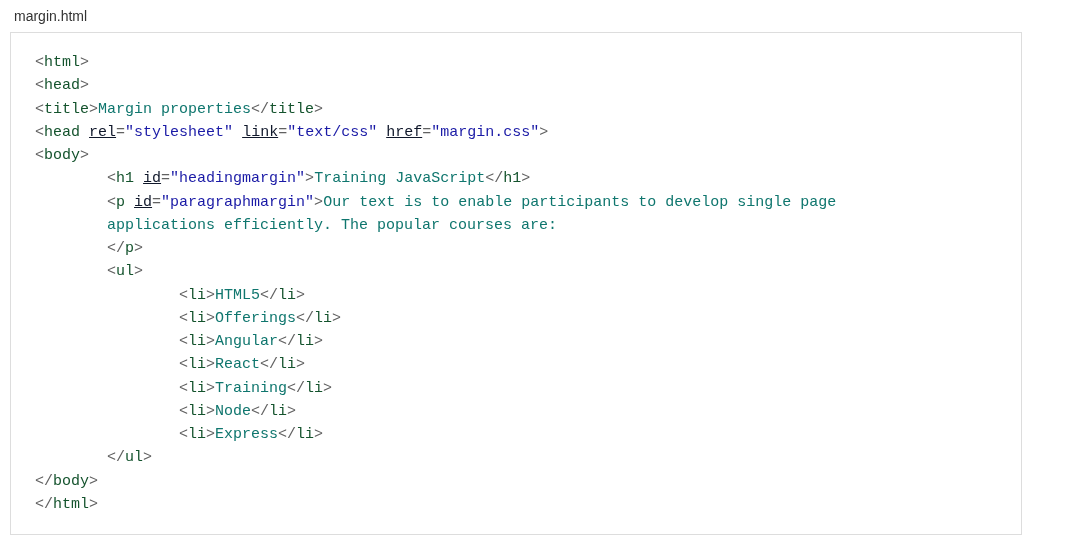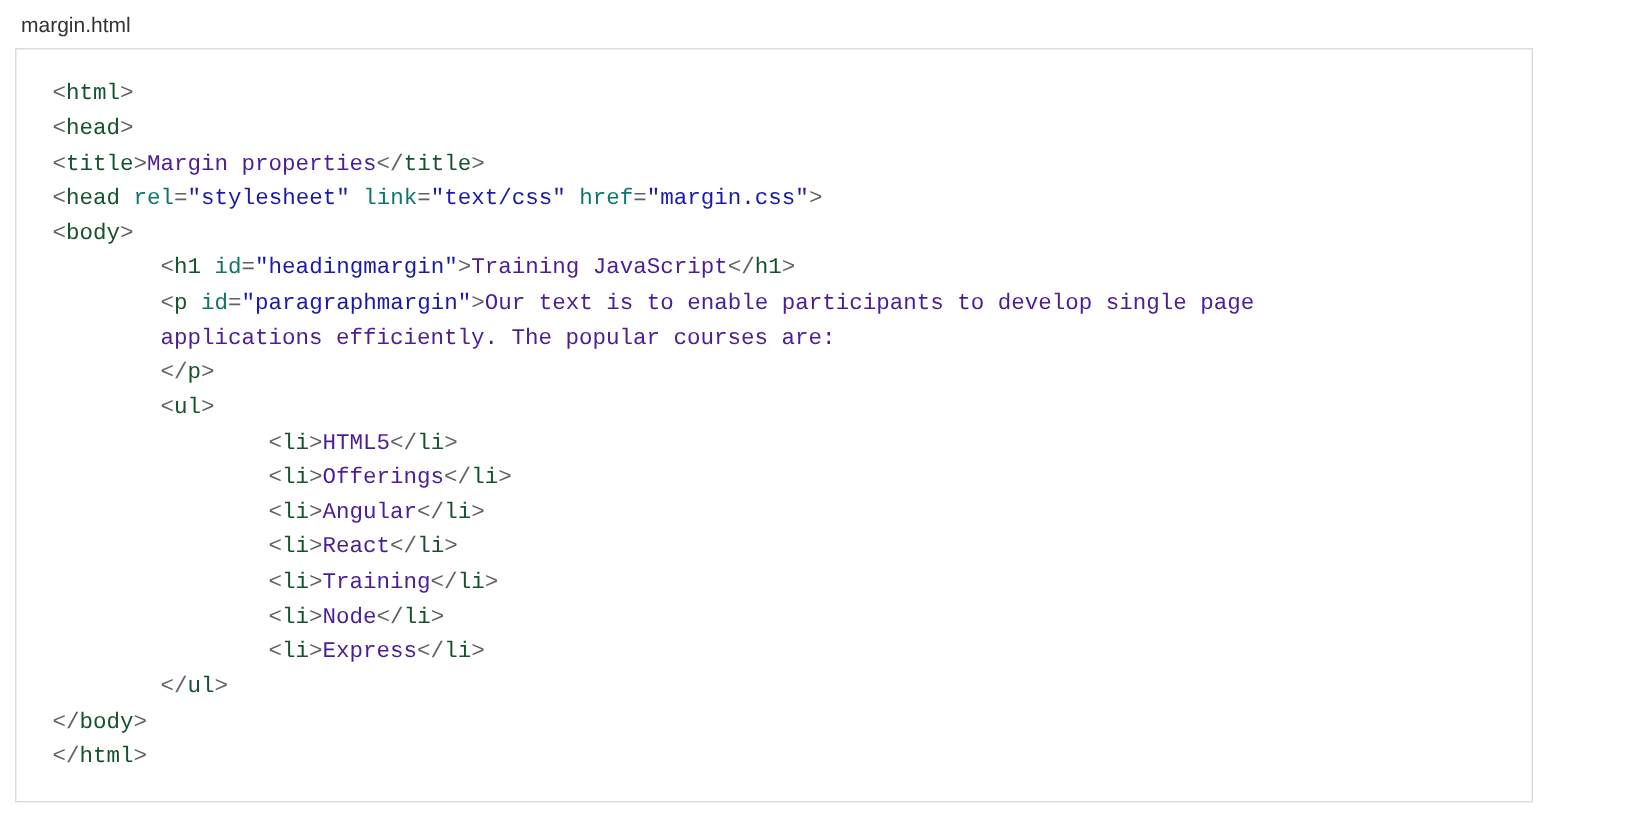--- a/index.html
+++ b/index.html
@@ -28,24 +28,24 @@
   pre.code {
     margin: 0;
     font-family: Consolas, "Courier New", monospace;
     font-size: 15px;
     line-height: 1.55;
     white-space: pre;
     color: #616161;
   }
   .c-ang   { color: #616161; }
   .c-tag   { color: #14532d; }
-  .c-attr  { color: #0f766e; }
+  .c-attr  { color: #0f172a; text-decoration: underline; }
   .c-val   { color: #1a1aa6; }
   .c-punct { color: #616161; }
-  .c-text  { color: #4c1d95; }
+  .c-text  { color: #0f766e; }
   .indent1 { display:inline-block; width: 8ch; }
   .indent2 { display:inline-block; width: 16ch; }
 </style>
 </head>
 <body>
 
 <div class="container">
   <div class="filename">margin.html</div>
 
   <div class="codebox">

